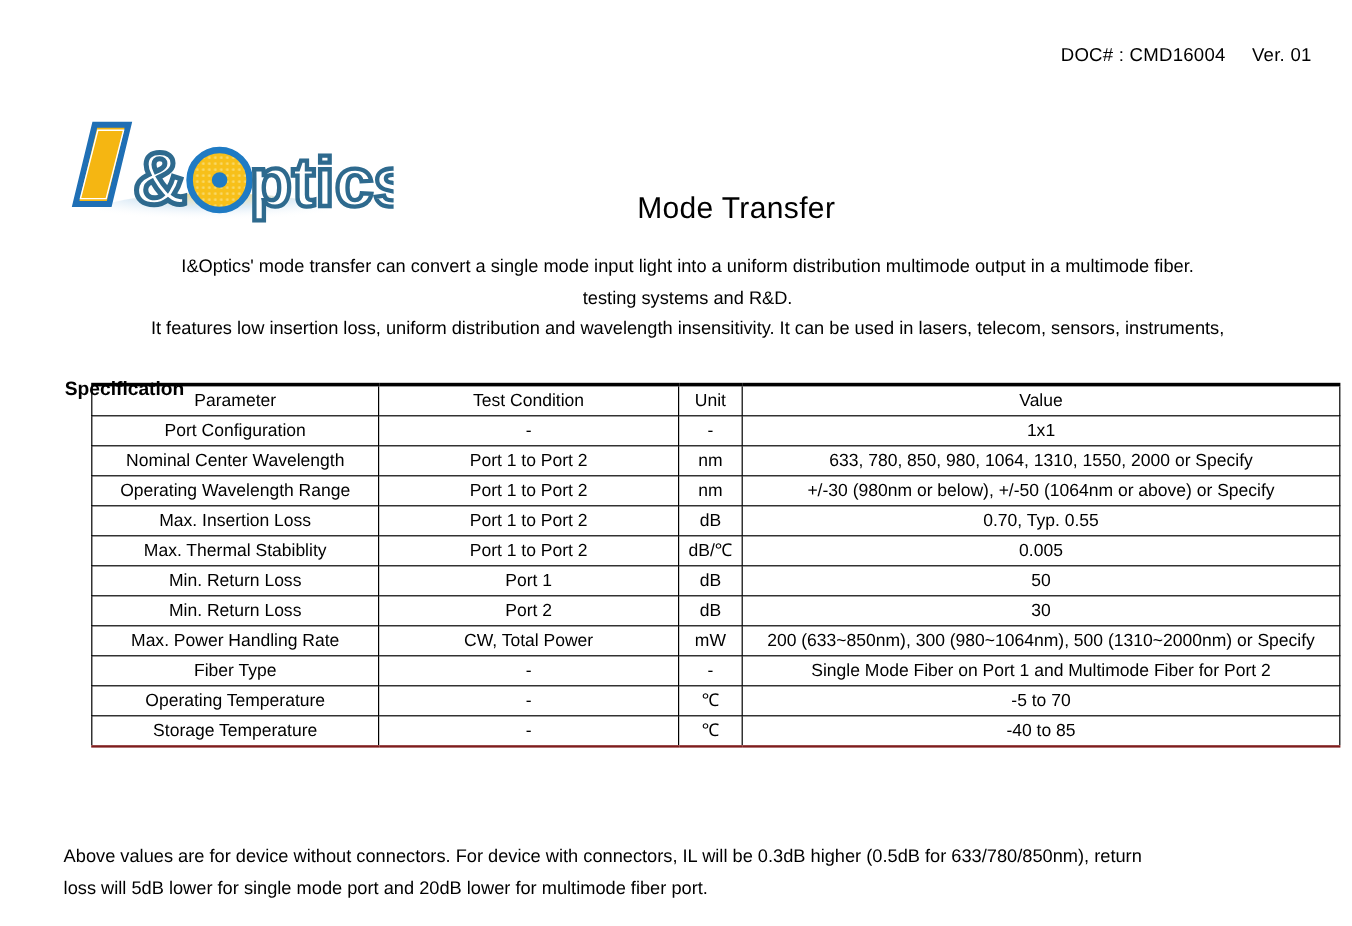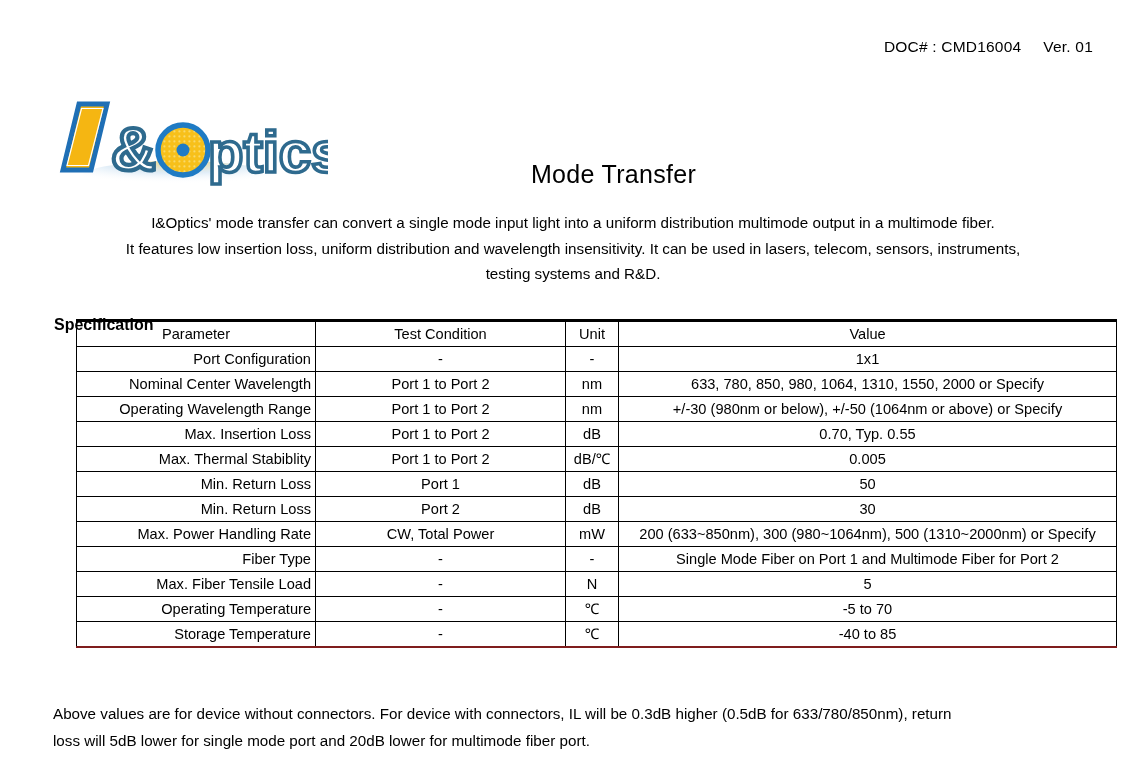--- a/index.html
+++ b/index.html
@@ -101,21 +101,21 @@
     line-height: 17px;
   }
   table.spec thead th {
     border-top: 3px solid #000000;
     text-align: center;
     height: 24px;
   }
   table.spec tbody td { height: 24px; }
   table.spec tbody tr:last-child td { border-bottom: 2px solid #7f1d1d; }
 
-  td.param { text-align: right; padding-left: 5px; }
+  td.param { text-align: center; padding-left: 5px; }
   td.cond, td.unit, td.value { text-align: center; }
   td.tall { height: 50px; }
 
   
   .footnote {
     position: absolute;
     left: 53px;
     top: 700px;
     width: 1045px;
     font-size: 15.2px;
@@ -161,22 +161,22 @@
     <text x="150" y="72" font-family="'Liberation Sans', sans-serif" font-size="58" font-weight="bold" fill="#ffffff" stroke="#2E6A8E" stroke-width="3.6">ptics</text>
   </svg>
 </div>
 
 <div class="title">
   <span class="title-inner">Mode Transfer</span>
 </div>
 
 <div class="intro">
   <div>I&amp;Optics' mode transfer can convert a single mode input light into a uniform distribution multimode output in a multimode fiber.</div>
+  <div>testing systems and R&amp;D.</div>
   <div>It features low insertion loss, uniform distribution and wavelength insensitivity. It can be used in lasers, telecom, sensors, instruments,</div>
-  <div>testing systems and R&amp;D.</div>
 </div>
 
 <div class="spec-label">Specification</div>
 
 <div class="spec-table-wrap">
   <table class="spec">
     <colgroup>
       <col class="c-param">
         <col class="c-cond">
         <col class="c-unit">
@@ -239,26 +239,20 @@
           <td class="unit tall">mW</td>
           <td class="value tall">200 (633~850nm), 300 (980~1064nm), 500 (1310~2000nm) or Specify</td>
         </tr>
         <tr>
           <td class="param">Fiber Type</td>
           <td class="cond">-</td>
           <td class="unit">-</td>
           <td class="value">Single Mode Fiber on Port 1 and Multimode Fiber for Port 2</td>
         </tr>
         <tr>
-          <td class="param">Max. Fiber Tensile Load</td>
-          <td class="cond">-</td>
-          <td class="unit">N</td>
-          <td class="value">5</td>
-        </tr>
-        <tr>
           <td class="param">Operating Temperature</td>
           <td class="cond">-</td>
           <td class="unit">℃</td>
           <td class="value">-5 to 70</td>
         </tr>
         <tr>
           <td class="param">Storage Temperature</td>
           <td class="cond">-</td>
           <td class="unit">℃</td>
           <td class="value">-40 to 85</td>

